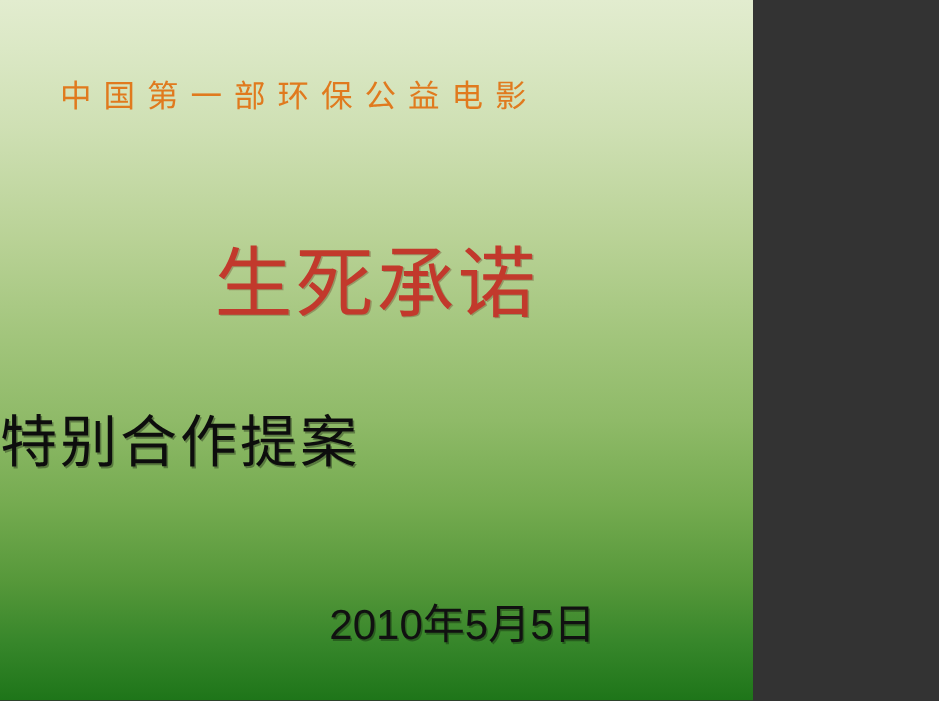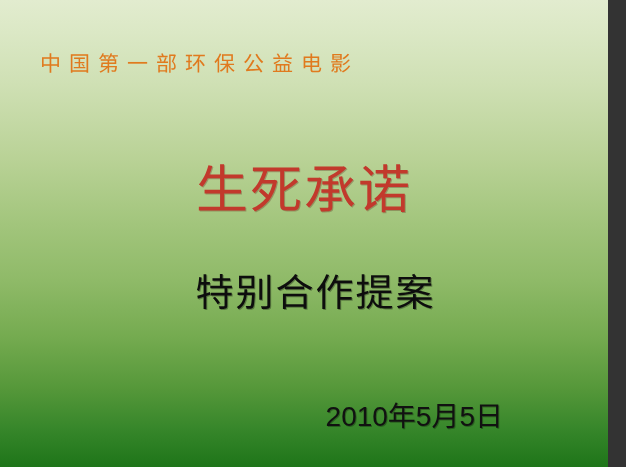--- a/index.html
+++ b/index.html
@@ -5,21 +5,21 @@
 <style>
   html, body {
     margin: 0;
     padding: 0;
     background: #333;
   }
 
   
   .slide {
     position: relative;
-    width: 608px;
+    width: 502px;
     height: 467px;
     overflow: hidden;
     
     background: linear-gradient(
         to bottom,
         #e2eccf 0%,
         #dbe8c5 7%,
         #cfe0b4 18%,
         #b9d296 34%,
         #a2c57c 48%,
@@ -62,31 +62,29 @@
     white-space: nowrap;
     margin: 12px;
   }
 
   
   .subtitle {
     position: absolute;
     left: 0;
     right: 0;
     top: 272px;
-    text-align: center;
-    font-family: Liberation Mono, monospace;
+    font-family: Liberation Serif, serif;
     font-size: 38px;
     line-height: 48px;
     font-weight: normal;
     letter-spacing: 2px;
     color: #0d0d0d;
     text-shadow: 1px 1px 0 rgba(0, 0, 0, 0.32);
     white-space: nowrap;
     margin: 0;
-    padding-left: 23px;
   }
 
   
   .date-line {
     position: absolute;
     right: 105px;
     top: 372px;
     font-family: "Liberation Sans", "DejaVu Sans", sans-serif;
     font-size: 28px;
     line-height: 34px;

